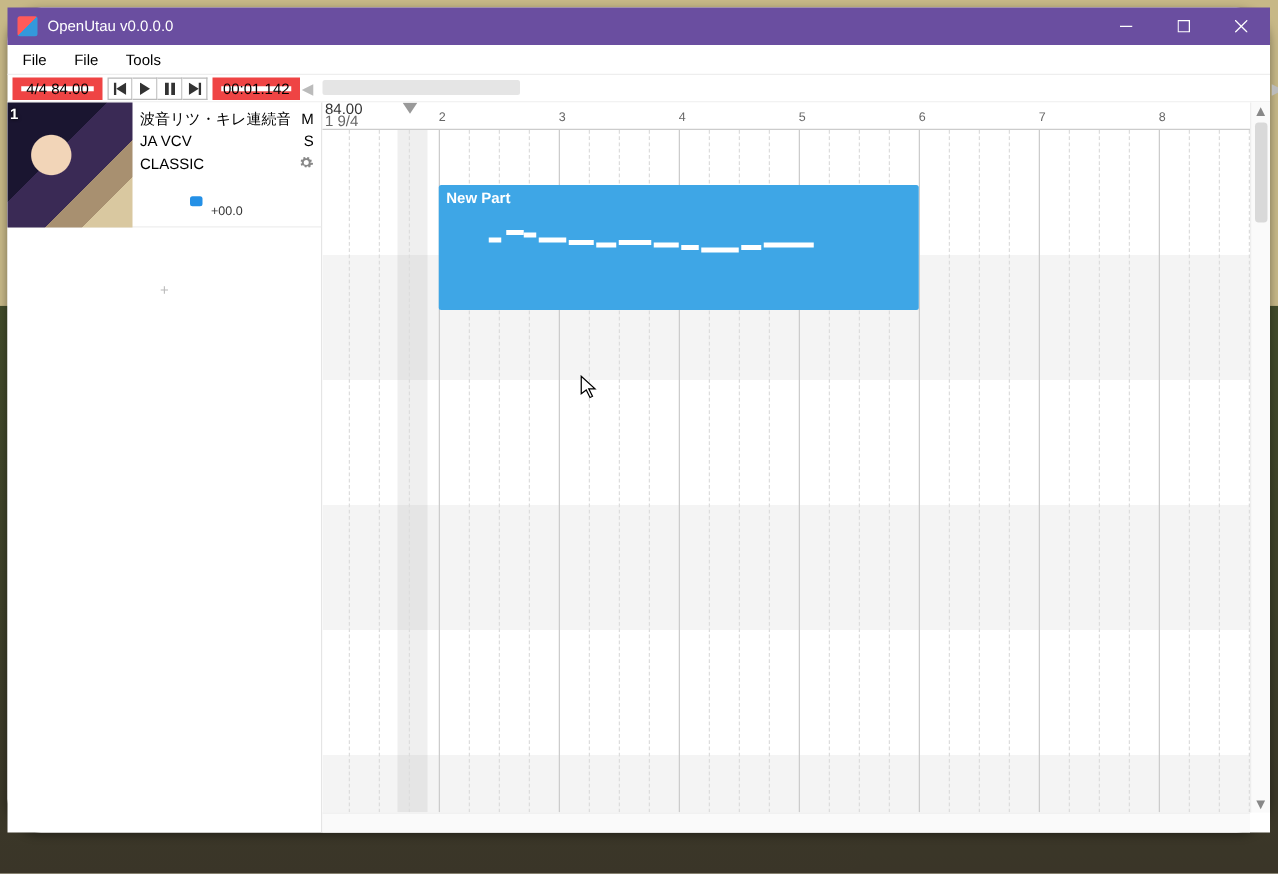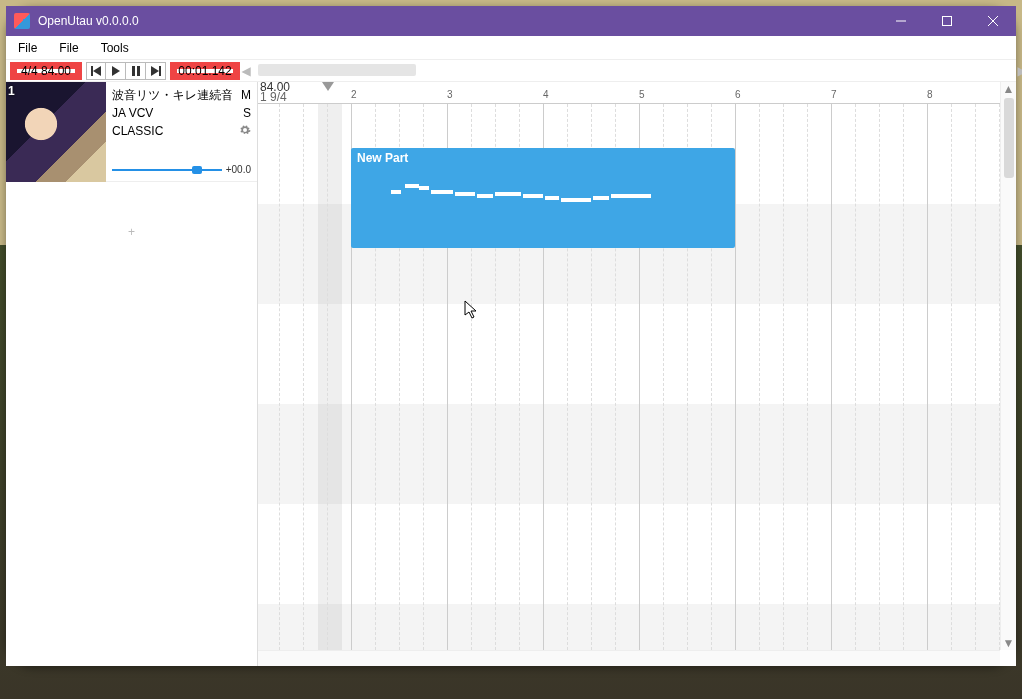--- a/index.html
+++ b/index.html
@@ -29,21 +29,21 @@
 .avatar { width: 100px; height: 100px; position: relative; }
 .avatar .num { position: absolute; top: 2px; left: 2px; color: #fff; font-weight: 600; text-shadow: 0 0 3px #000; z-index: 2; }
 .avatar-img { width: 100%; height: 100%; background:
   radial-gradient(circle at 35% 42%, #f2d5b8 0 18%, transparent 19%),
   linear-gradient(135deg, #1a1530 0 40%, #3a2a55 40% 65%, #a89070 65% 80%, #d9c8a0 80% 100%);
 }
 .t-info { flex: 1; padding: 4px 6px 2px; position: relative; }
 .t-row { display: flex; justify-content: space-between; align-items: center; height: 18px; font-size: 11px; }
 .t-name { white-space: nowrap; overflow: hidden; text-overflow: clip; max-width: 120px; }
 .gear { width: 12px; height: 12px; }
-.vol-row { position: absolute; bottom: 6px; left: 6px; right: 6px; display: flex; align-items: center; gap: 4px; }
+.vol-row { position: absolute; bottom: 6px; left: 6px; right: 6px; display: flex; align-items: center; gap: 4px; flex-direction: column; }
 .vol-track { flex: 1; height: 2px; background: #2490e6; position: relative; }
 .vol-thumb { position: absolute; right: 20px; top: -3px; width: 10px; height: 8px; background: #2490e6; border-radius: 2px; }
 .vol-val { font-size: 10px; color: #333; }
 
 .add-track { height: 100px; display: flex; align-items: center; justify-content: center; color: #bbb; font-size: 22px; cursor: pointer; }
 
 .right-col { flex: 1; position: relative; background: #fff; }
 .tl-scroll-left { position: absolute; left: -2px; top: 2px; width: 8px; height: 18px; color: #bbb; display: flex; align-items: center; justify-content: center; }
 .tl-scroll-right { position: absolute; right: -14px; top: 2px; width: 8px; height: 18px; color: #bbb; display: flex; align-items: center; justify-content: center; }
 .tl-scroll-bar { position: absolute; left: 14px; top: 4px; width: 158px; height: 12px; background: #e5e5e5; border-radius: 2px; }

